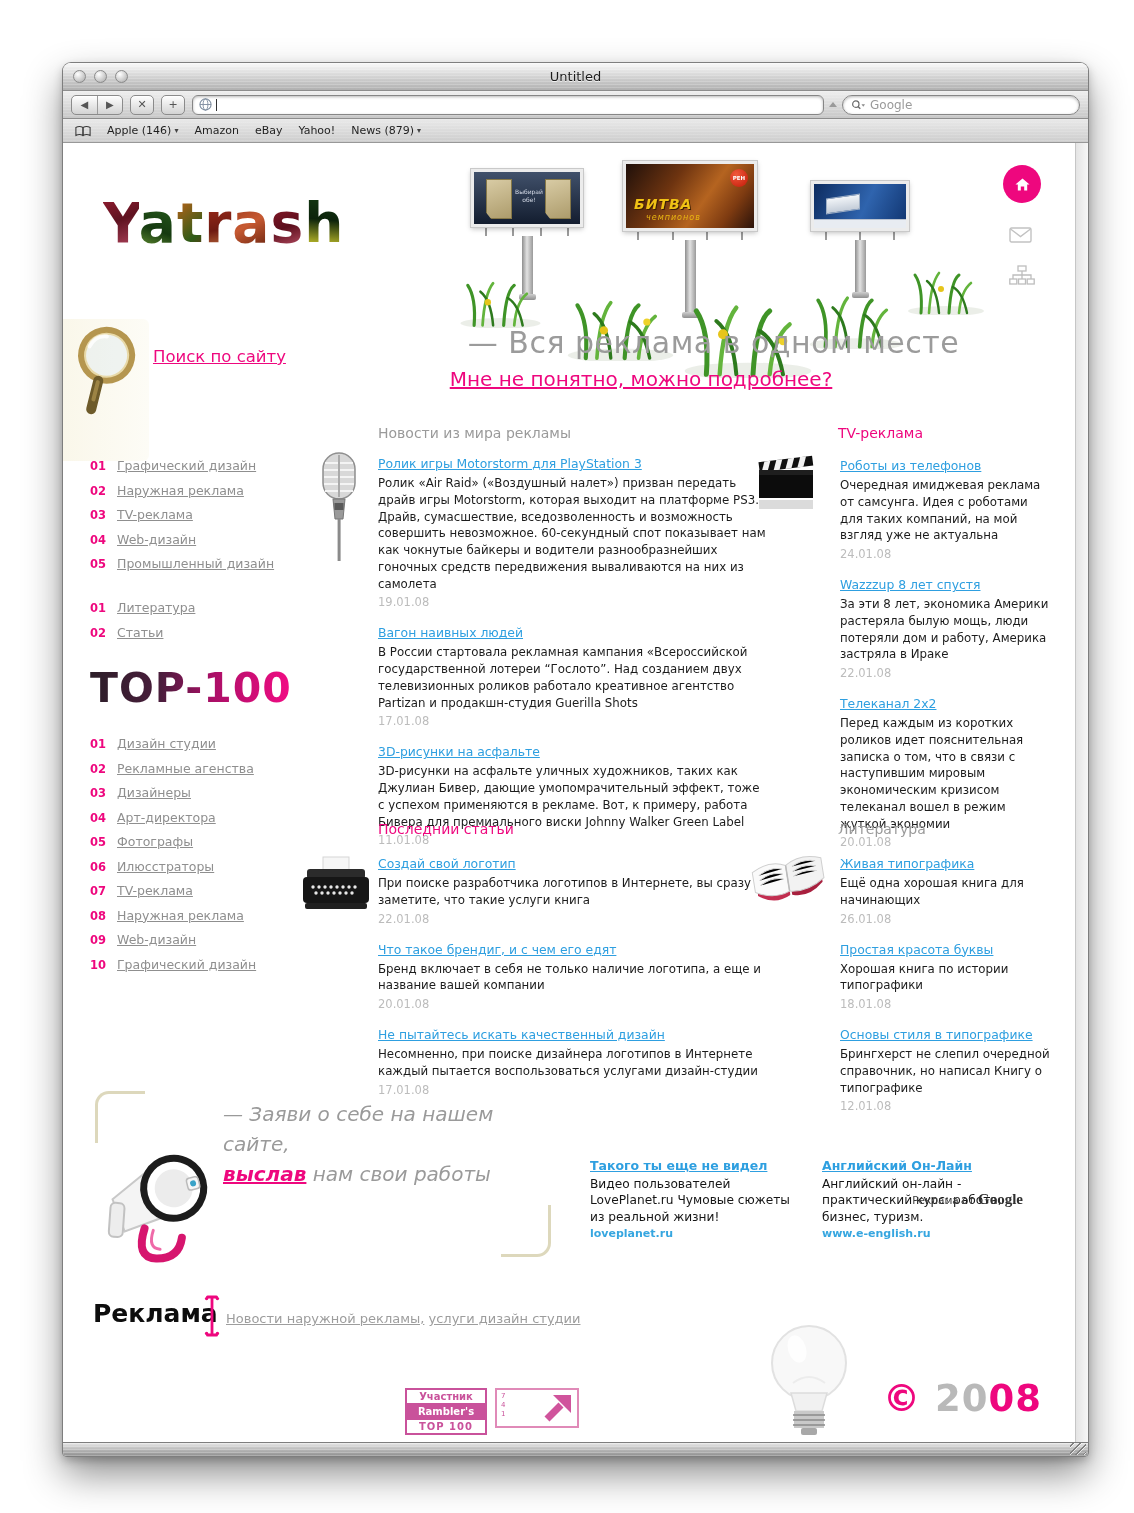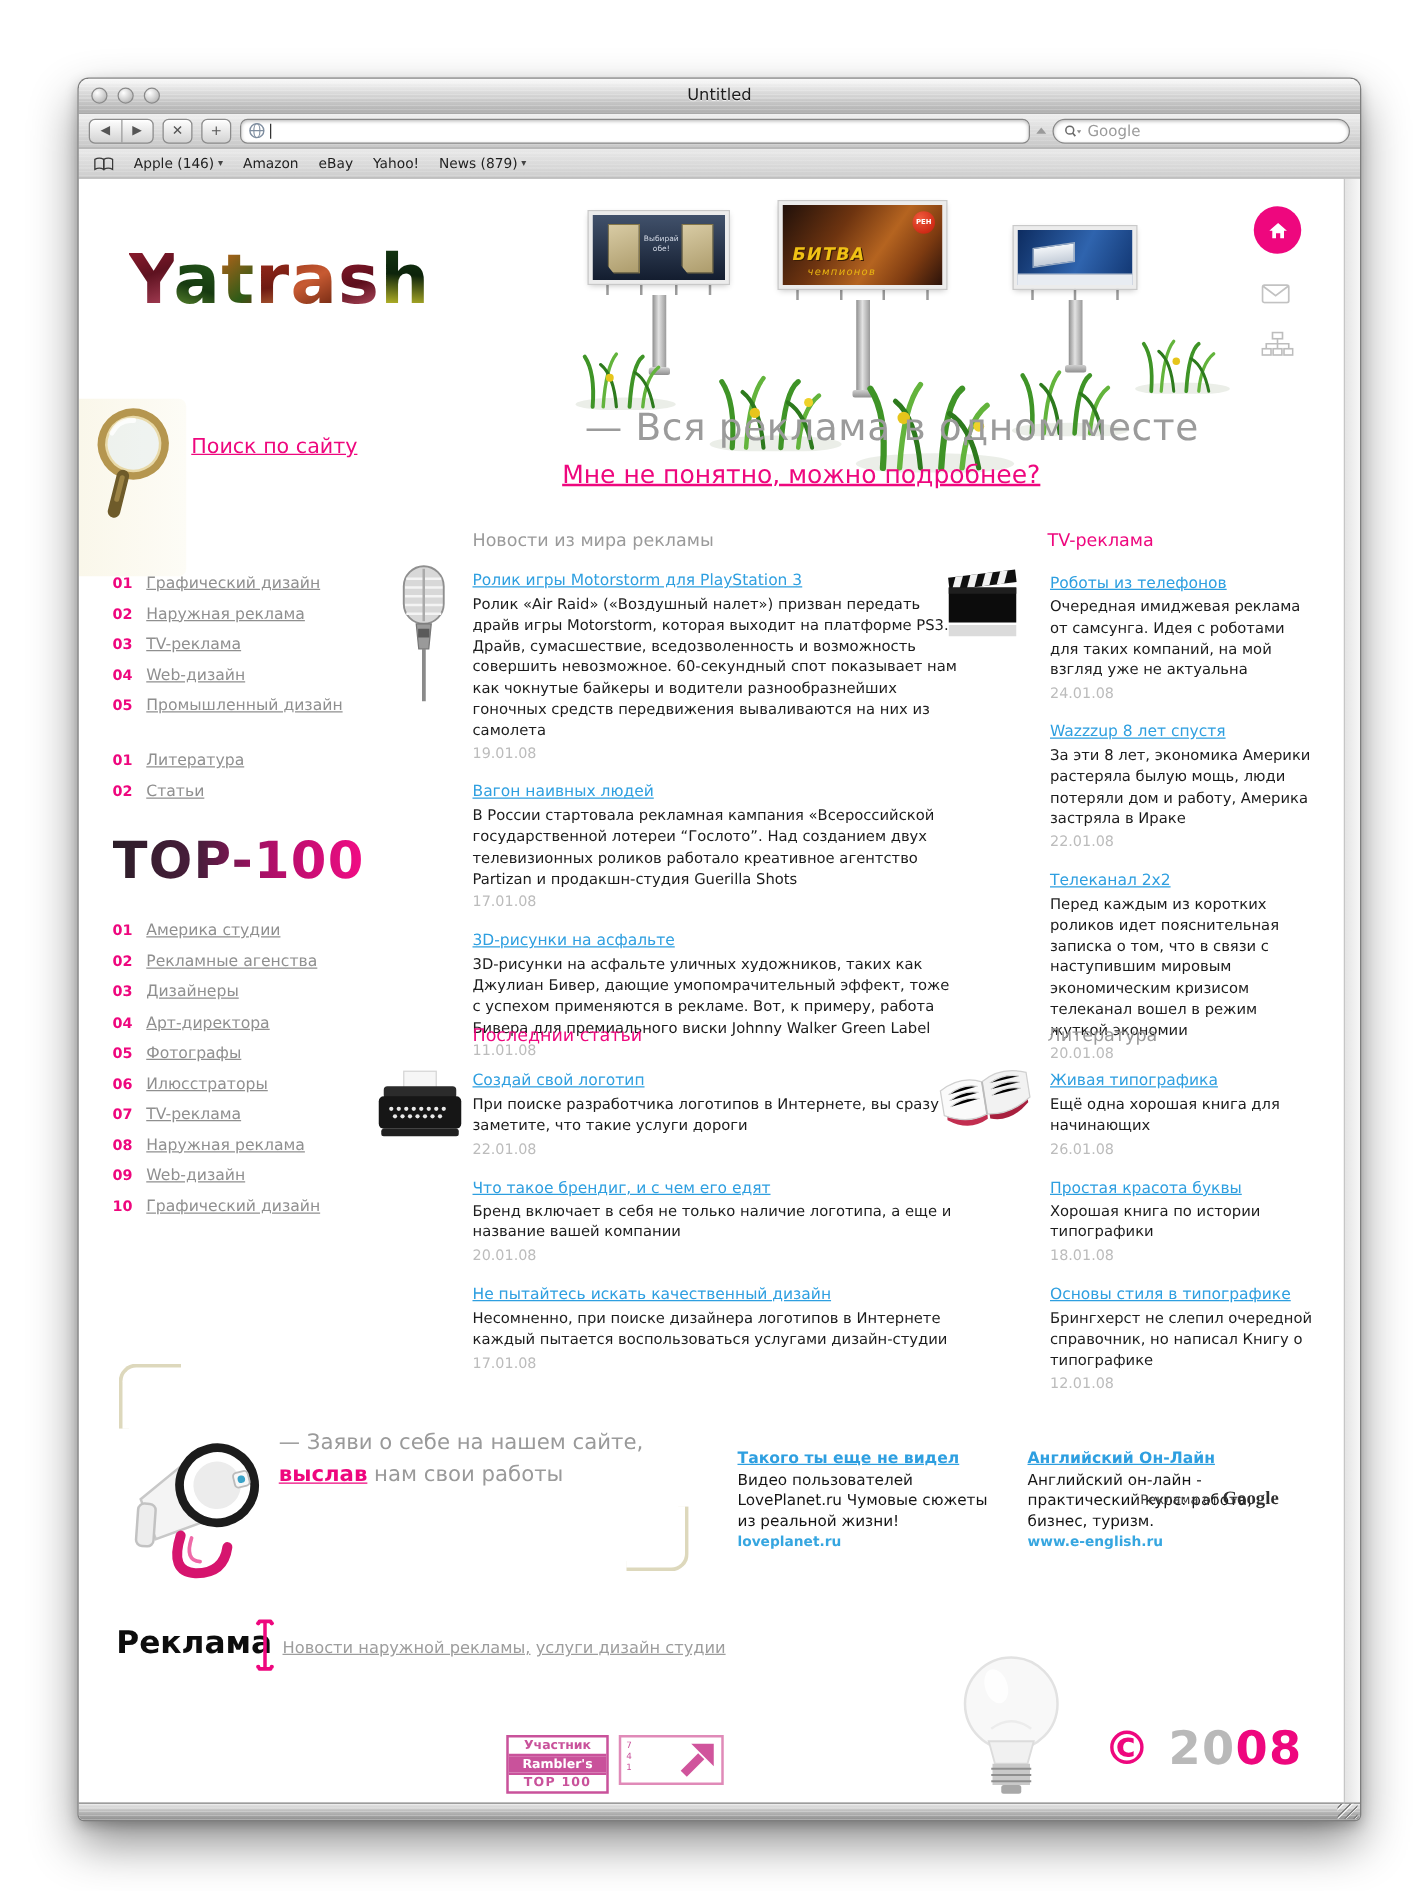--- a/index.html
+++ b/index.html
@@ -147,22 +147,22 @@
   .item-text { color:#1c1c1c; font-size:11.8px; line-height:1.42; }
   .item-date { color:#bcbcbc; font-size:11.5px; margin-top:3px; }
 
   
   .bracket { position:absolute; width:50px; height:52px; }
   .br-tl { left:32px; top:948px; border-left:3px solid #ddd8bc; border-top:3px solid #ddd8bc;
     border-top-left-radius:14px; }
   .br-br { left:438px; top:1062px; border-right:3px solid #ddd8bc; border-bottom:3px solid #ddd8bc;
     border-bottom-right-radius:14px; }
   .megaphone { position:absolute; left:30px; top:992px; }
-  .promo-text { position:absolute; left:160px; top:999px; width:310px; font-size:17px;
-    color:#9a9a9a; line-height:1.5; }
+  .promo-text { position:absolute; left:160px; top:956px; width:310px; font-size:20px;
+    color:#9a9a9a; line-height:1.5;font-style:italic; }
   .promo-link { color:#ee077e; font-weight:bold; text-decoration:underline; cursor:pointer; }
 
   
   .ad { position:absolute; top:1012px; }
   .ad-1 { left:527px; width:205px; } .ad-2 { left:759px; width:200px; }
   .ad-title { display:inline-block; color:#2e9fe0; font-size:12.5px; font-weight:bold;
     text-decoration:underline; cursor:pointer; margin-bottom:3px; }
   .ad-text { color:#151515; font-size:12.2px; line-height:1.35; }
   .ad-url { color:#36a6e0; font-size:11px; font-weight:bold; margin-top:2px; cursor:pointer; }
   .ad-attrib { position:absolute; left:700px; top:1048px; width:260px; text-align:right;
@@ -425,21 +425,21 @@
       <div class="side-item">
         <span class="side-num">02</span>
         <a class="side-link">Статьи</a>
         </div>
     </div>
 
     <div class="top100-title">TOP-100</div>
     <div class="side-block" style="top:593px;">
       <div class="side-item">
         <span class="side-num">01</span>
-        <a class="side-link">Америка студии</a>
+        <a class="side-link">Дизайн студии</a>
         </div>
       <div class="side-item">
         <span class="side-num">02</span>
         <a class="side-link">Рекламные агенства</a>
         </div>
       <div class="side-item">
         <span class="side-num">03</span>
         <a class="side-link">Дизайнеры</a>
         </div>
       <div class="side-item">
@@ -558,21 +558,21 @@
         <circle cx="33" cy="38" r="1.7"></circle>
           <circle cx="39" cy="38" r="1.7"></circle>
           <circle cx="45" cy="38" r="1.7"></circle>
         <circle cx="51" cy="38" r="1.7"></circle>
       </g>
       <rect x="4" y="48" width="62" height="6" rx="2" fill="#202020"></rect>
     </svg>
     <div class="col-list" style="left:315px; top:710px; width:388px;">
       <div class="item">
         <a class="item-title">Создай свой логотип</a>
-        <p class="item-text">При поиске разработчика логотипов в Интернете, вы сразу заметите, что такие услуги дороги</p>
+        <p class="item-text">При поиске разработчика логотипов в Интернете, вы сразу заметите, что такие услуги книга</p>
         <div class="item-date">22.01.08</div>
       </div>
       <div class="item">
         <a class="item-title">Что такое брендиг, и с чем его едят</a>
         <p class="item-text">Бренд включает в себя не только наличие логотипа, а еще и название вашей компании</p>
         <div class="item-date">20.01.08</div>
       </div>
       <div class="item">
         <a class="item-title">Не пытайтесь искать качественный дизайн</a>
         <p class="item-text">Несомненно, при поиске дизайнера логотипов в Интернете каждый пытается воспользоваться услугами дизайн-студии</p>

